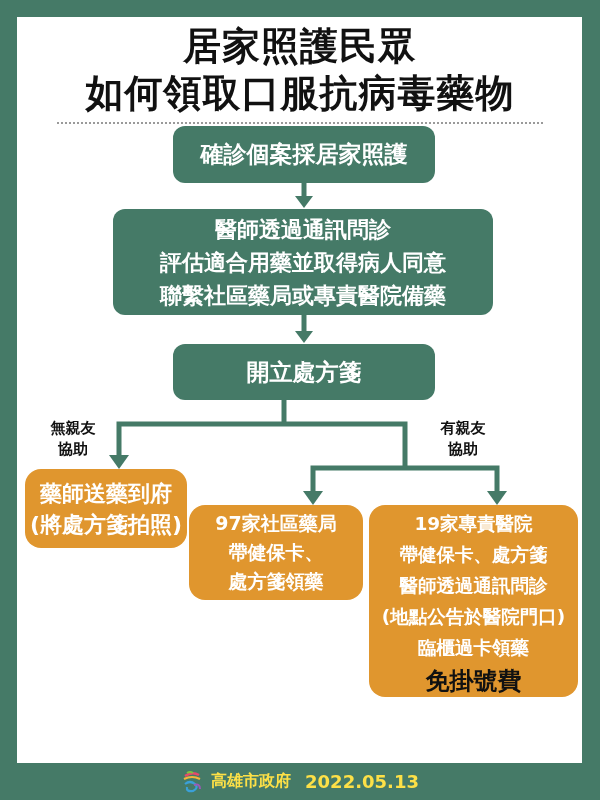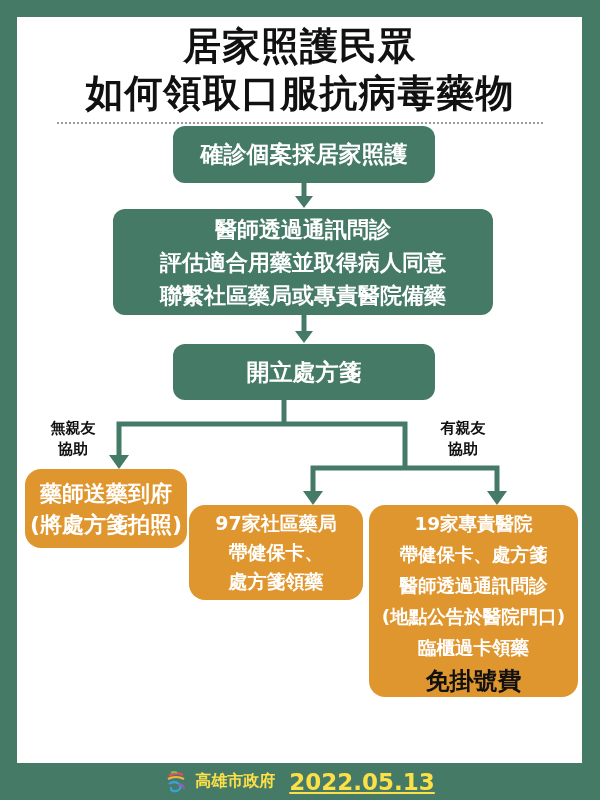--- a/index.html
+++ b/index.html
@@ -44,21 +44,21 @@
   }
   .lbl-left { left: 42px; top: 418px; width: 62px; }
   .lbl-right { left: 432px; top: 418px; width: 62px; }
   svg.connectors { position: absolute; left: 0; top: 0; width: 600px; height: 800px; pointer-events: none; }
   .footer {
     position: absolute; left: 0; top: 763px; width: 600px; height: 37px;
     display: flex; align-items: center; justify-content: center; gap: 8px;
     color: #fde047; font-size: 16px; font-weight: bold;
   }
   .footer .logo { width: 22px; height: 24px; display: inline-block; }
-  .footer .date { font-size: 23px; margin-left: 6px; text-decoration: underline; }
+  .footer .date { font-size: 18px; margin-left: 6px; }
 </style>
 </head>
 <body>
 
 <div class="panel"></div>
 
 <div class="title l1">居家照護民眾</div>
 <div class="title l2">如何領取口服抗病毒藥物</div>
 <div class="sep"></div>
 

